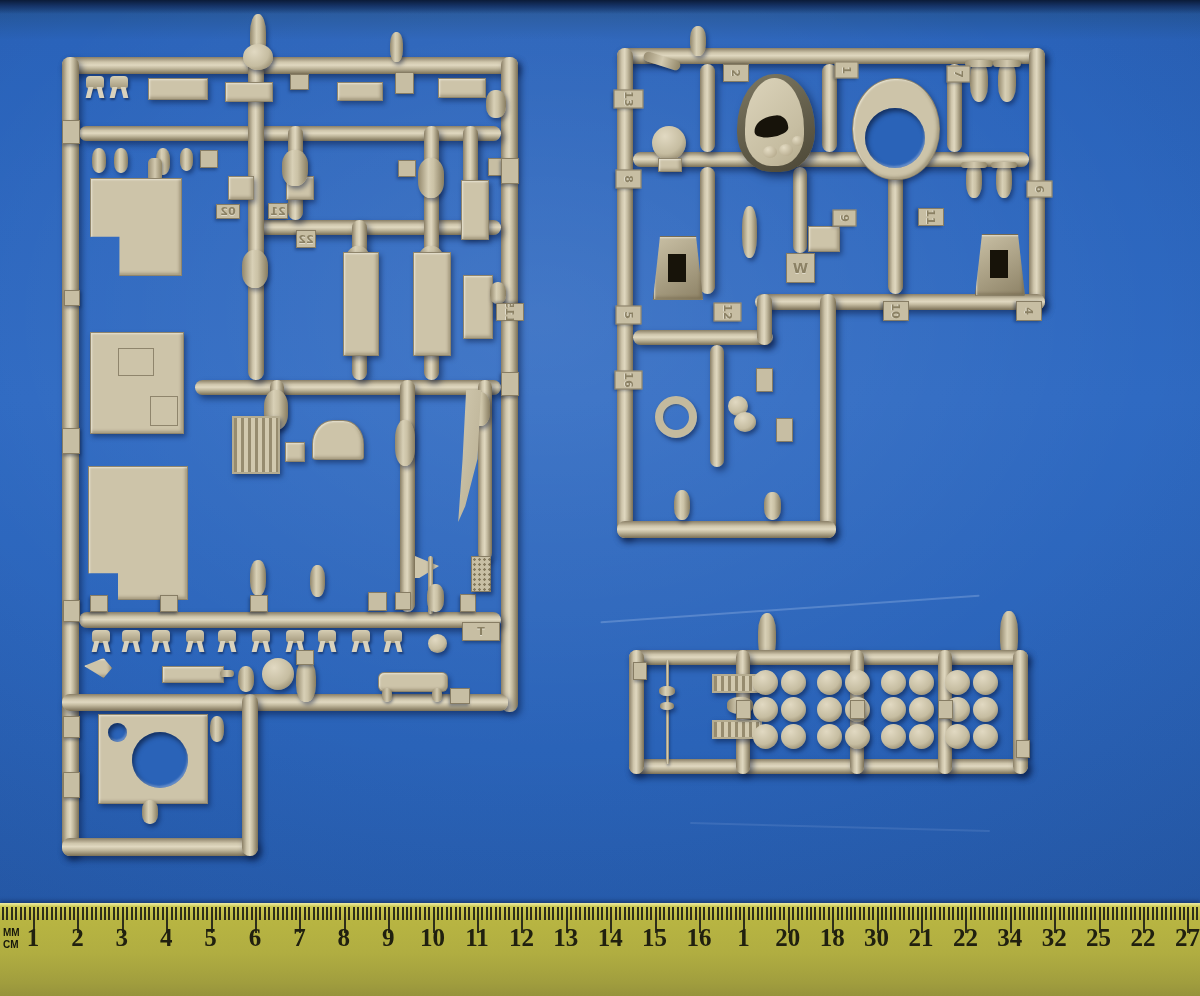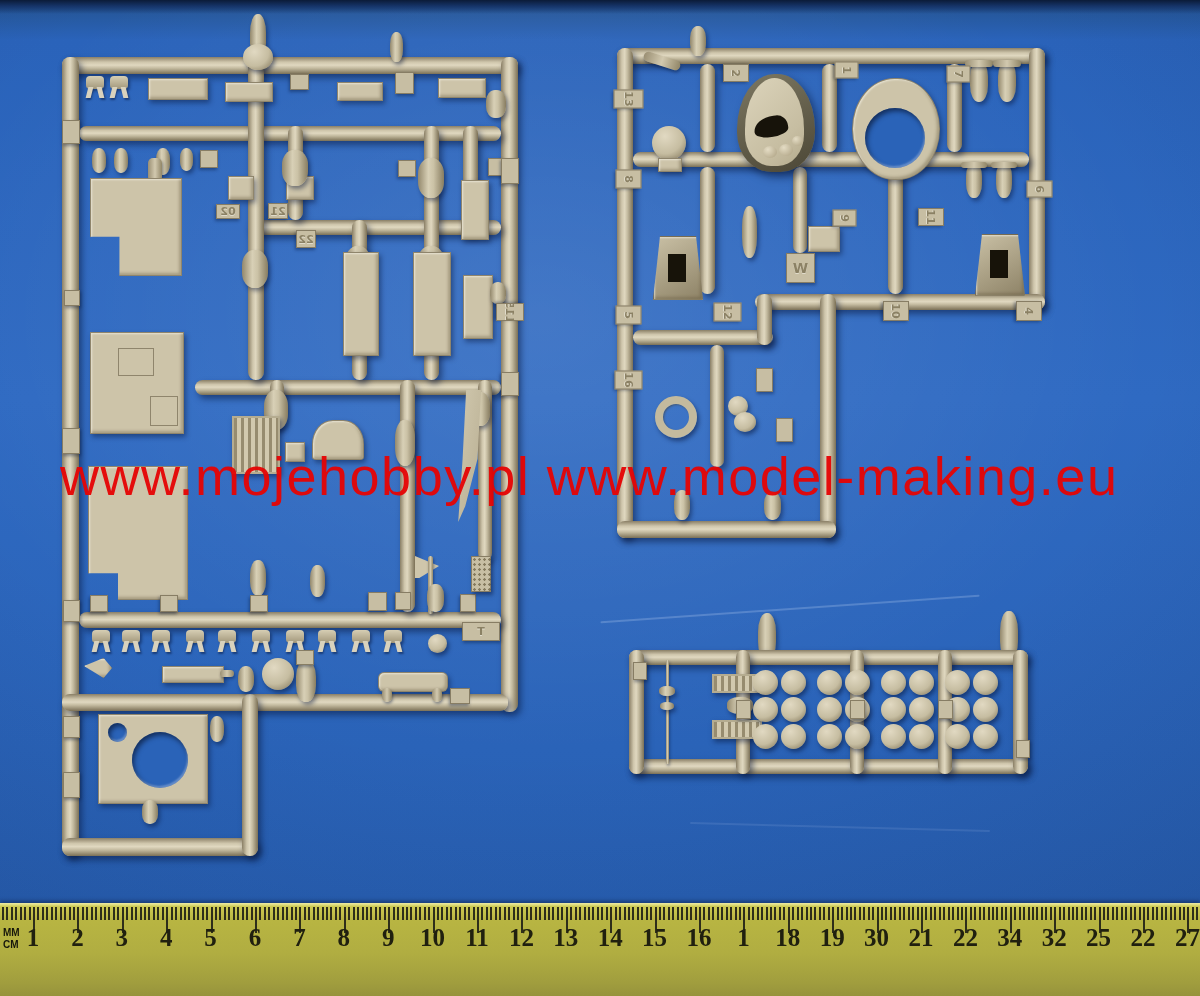--- a/index.html
+++ b/index.html
@@ -338,21 +338,20 @@
         <div class="circlep" style="left: 973px; top: 724px; width: 25px; height: 25px;"></div>
       </div>
 
     <div class="tag" style="left:633px;top:662px;width:12px;height:16px"></div>
     <div class="tag" style="left:736px;top:700px;width:13px;height:17px"></div>
     <div class="tag" style="left:850px;top:700px;width:13px;height:17px"></div>
     <div class="tag" style="left:938px;top:700px;width:13px;height:17px"></div>
     <div class="tag" style="left:1016px;top:740px;width:12px;height:16px"></div>
   </div>
 
-  <div class="watermark">www.mojehobby.pl www.model-making.eu</div>
 
   <div class="ruler" id="ruler">
     <div class="runit">
       <div>MM</div>
       <div>CM</div>
     </div>
   <div class="tick" style="left: 1.92px; height: 13px;"></div>
       <div class="tick" style="left: 6.36px; height: 13px;"></div>
       <div class="tick" style="left: 10.8px; height: 13px;"></div>
       <div class="tick" style="left: 15.24px; height: 13px;"></div>
@@ -632,22 +631,22 @@
       <div class="rnum" style="left: 343.8px;">8</div>
       <div class="rnum" style="left: 388.2px;">9</div>
       <div class="rnum" style="left: 432.6px;">10</div>
       <div class="rnum" style="left: 477px;">11</div>
       <div class="rnum" style="left: 521.4px;">12</div>
       <div class="rnum" style="left: 565.8px;">13</div>
       <div class="rnum" style="left: 610.2px;">14</div>
       <div class="rnum" style="left: 654.6px;">15</div>
       <div class="rnum" style="left: 699px;">16</div>
       <div class="rnum" style="left: 743.4px;">1</div>
-      <div class="rnum" style="left: 787.8px;">18</div>
-      <div class="rnum" style="left: 832.2px;">19</div>
+      <div class="rnum" style="left: 787.8px;">20</div>
+      <div class="rnum" style="left: 832.2px;">18</div>
       <div class="rnum" style="left: 876.6px;">30</div>
       <div class="rnum" style="left: 921px;">21</div>
       <div class="rnum" style="left: 965.4px;">22</div>
       <div class="rnum" style="left: 1009.8px;">34</div>
       <div class="rnum" style="left: 1054.2px;">32</div>
       <div class="rnum" style="left: 1098.6px;">25</div>
       <div class="rnum" style="left: 1143px;">22</div>
       <div class="rnum" style="left: 1187.4px;">27</div>
     </div>
 </div>

